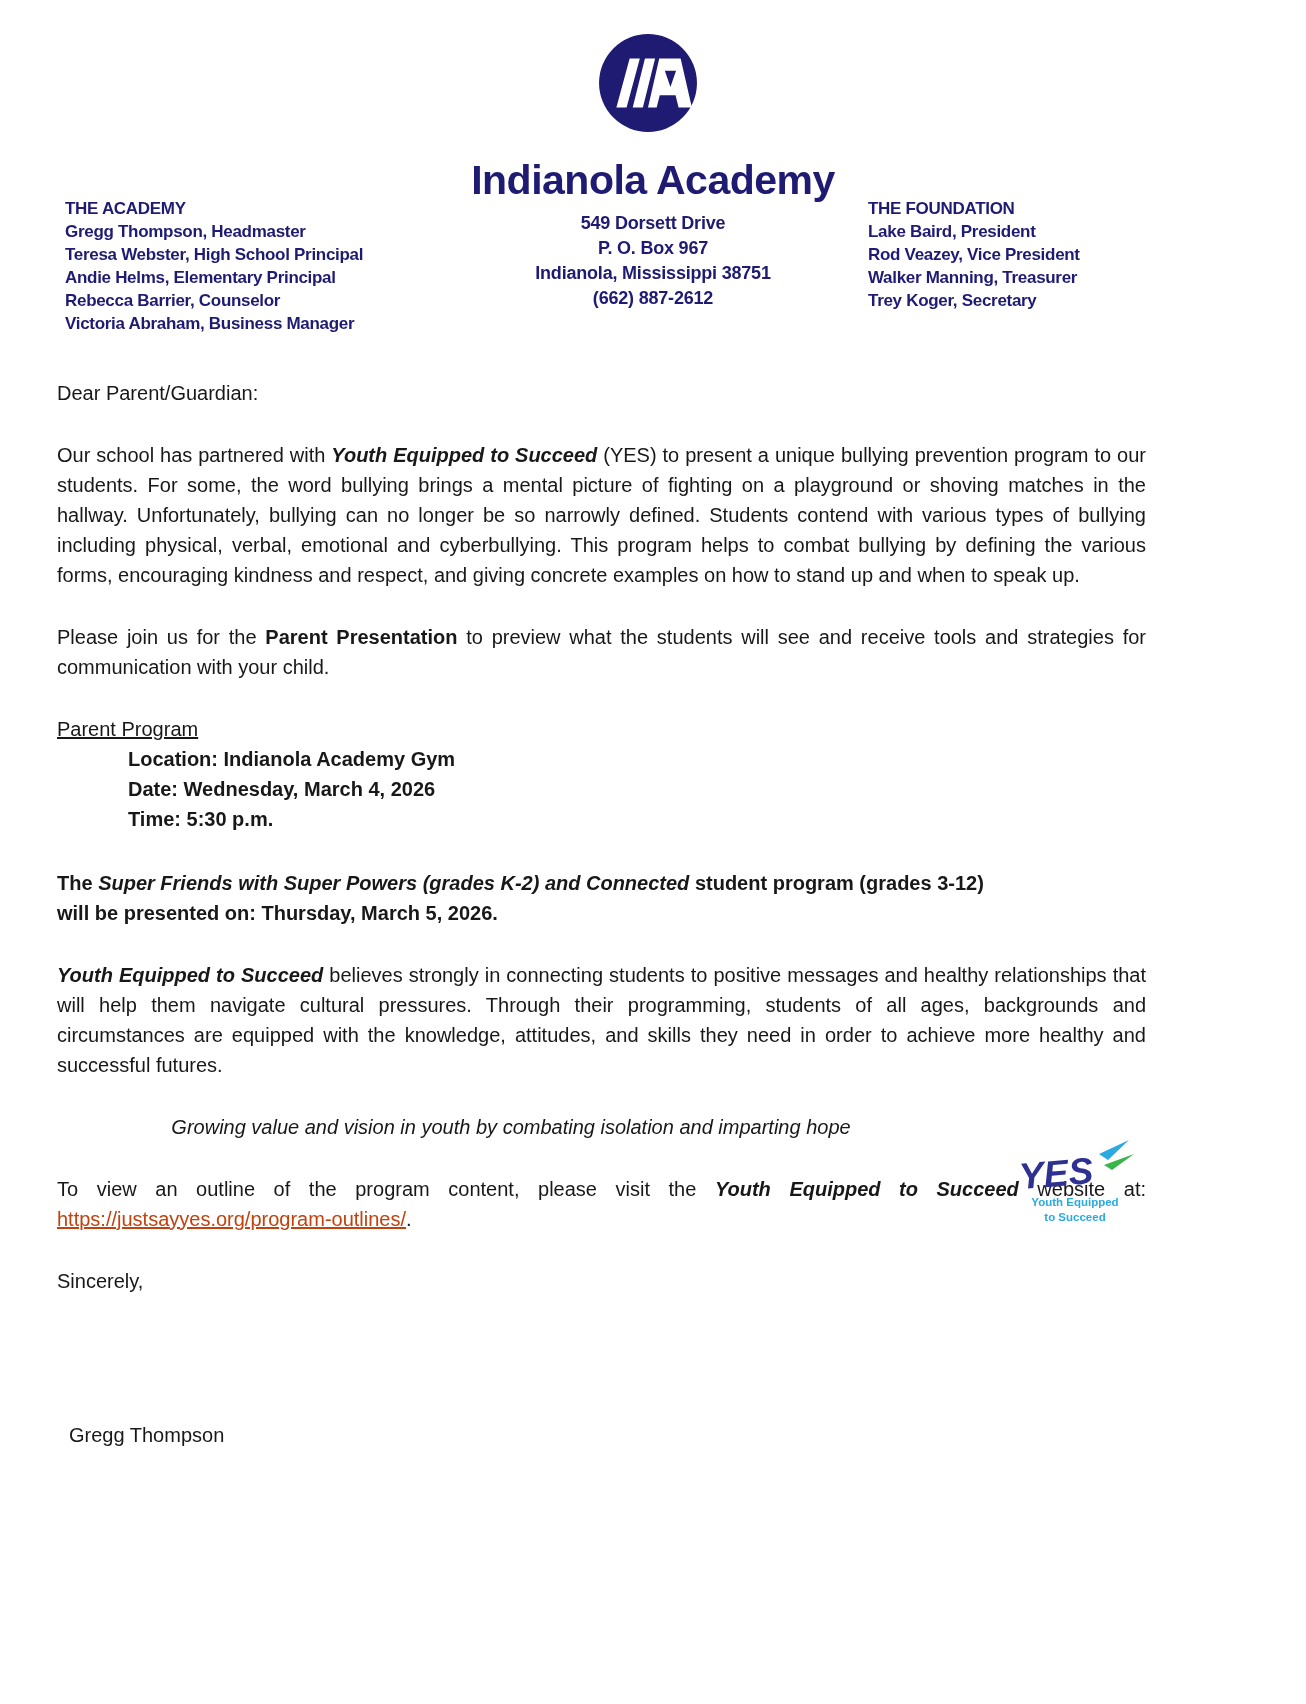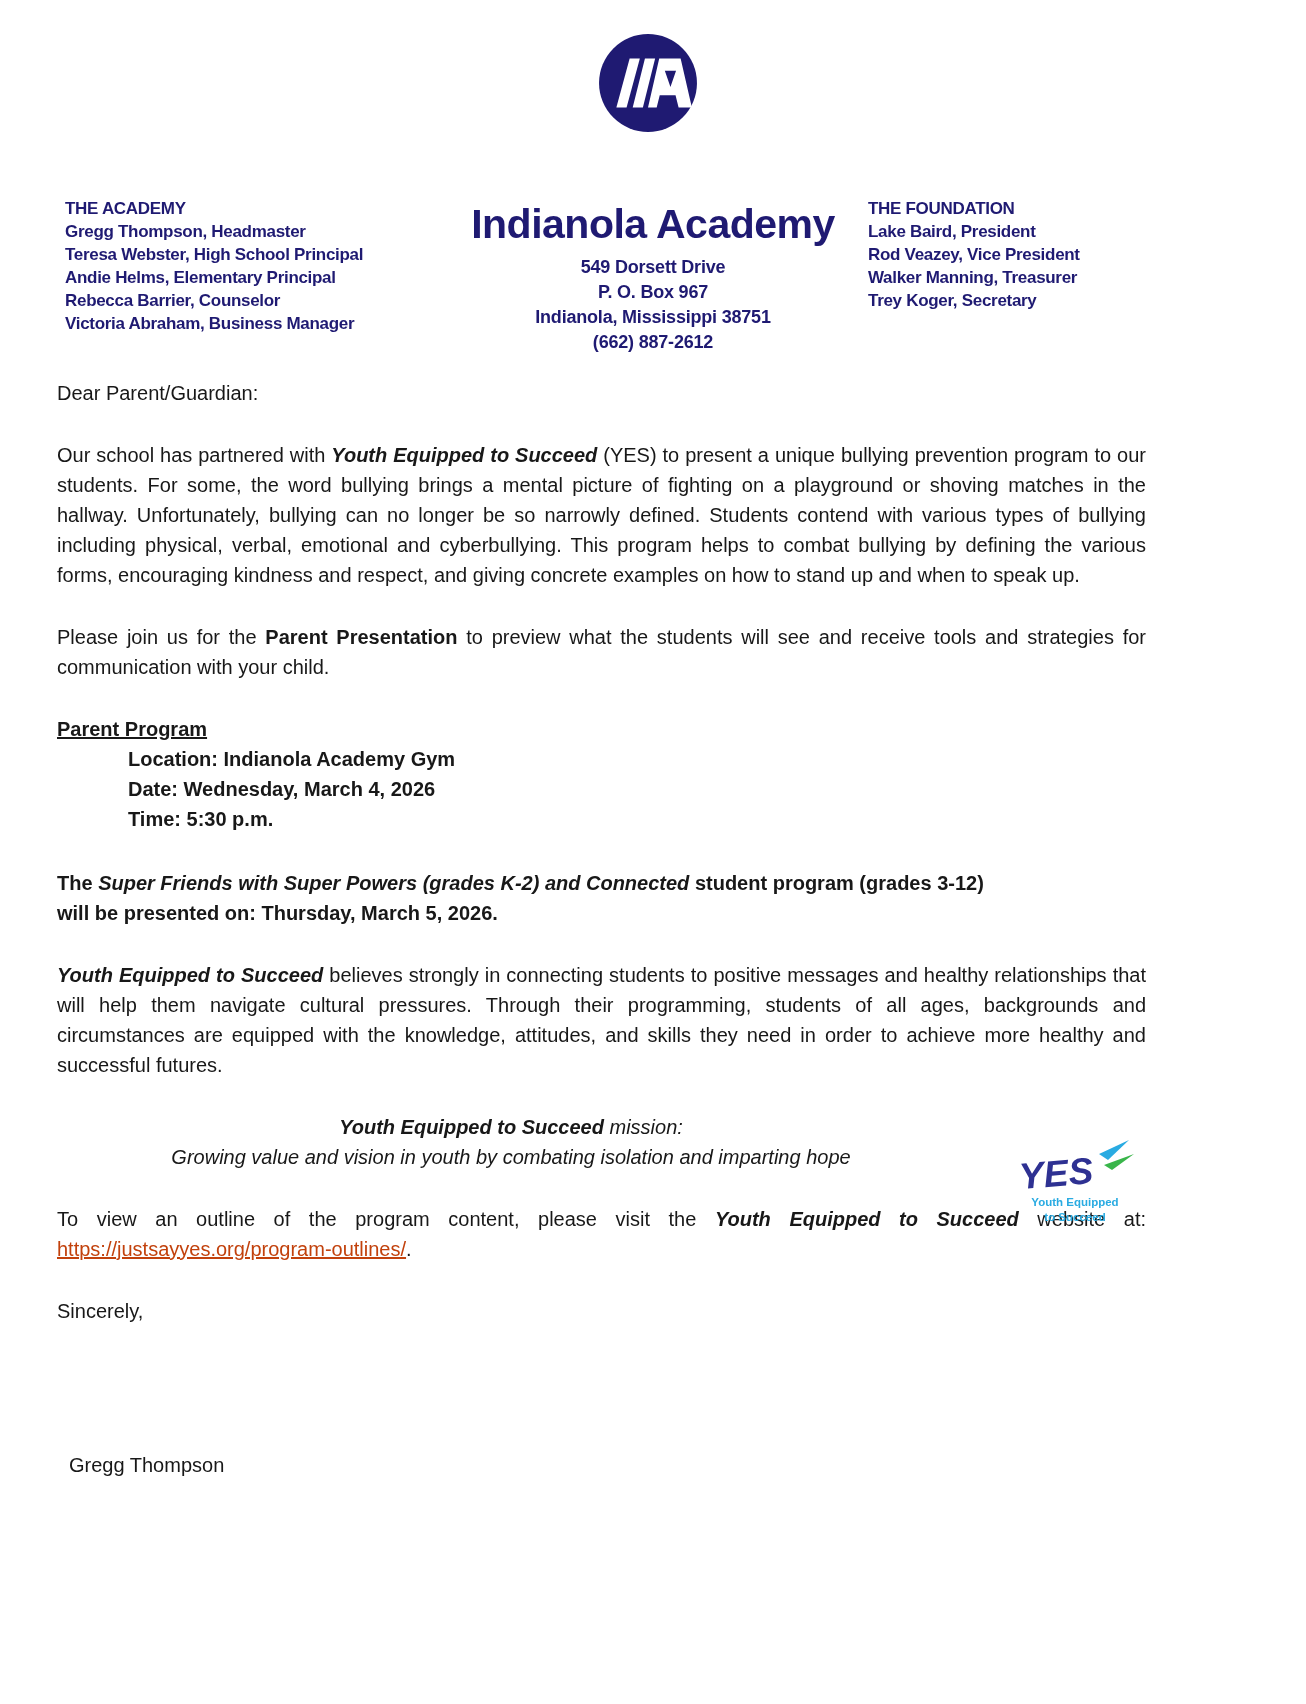--- a/index.html
+++ b/index.html
@@ -7,21 +7,21 @@
     position:relative; width:1306px; height:1704px; background:#ffffff;
     font-family:"Liberation Sans", sans-serif; color:#181818; overflow:hidden;
   }
 
   
   .logo { position:absolute; left:597px; top:32px; width:102px; height:102px; }
   .header-center {
     position:absolute; top:158px; left:0; width:100%;
     text-align:center; color:#1F1A72;
   }
-  .school-name { font-size:41px; font-weight:bold; letter-spacing:-0.5px; line-height:44px; margin-bottom:9px;margin-top:44px; }
+  .school-name { font-size:41px; font-weight:bold; letter-spacing:-0.5px; line-height:44px; margin-bottom:9px; }
   .address-line { font-size:18px; font-weight:bold; line-height:25px; letter-spacing:-0.2px; }
 
   .header-col {
     position:absolute; top:197px; color:#1F1A72;
     font-size:17px; font-weight:bold; line-height:23px; letter-spacing:-0.3px;
     white-space:nowrap;
   }
   .header-left  { left:65px; }
   .header-right { left:868px; }
 
@@ -30,21 +30,21 @@
     position:absolute; left:57px; top:378px; width:1089px;
     font-size:20px; line-height:30px;
   }
   .letter-body p { margin:0 0 32px 0; text-align:justify; }
   .no-justify { text-align:left !important; }
   .b  { font-weight:bold; }
   .i  { font-style:italic; }
   .bi { font-weight:bold; font-style:italic; }
   .salutation { text-align:left !important; }
   .program { margin:0 0 34px 0; }
-  .program-heading { font-weight:bold; line-height:30px; }
+  .program-heading { font-weight:normal; line-height:30px; }
   .program-heading span { text-decoration:underline; }
   .program-line { font-weight:bold; line-height:30px; padding-left:71px; }
   .mission { width:908px; text-align:center; margin:12px 0 32px 0; }
   .mission div { line-height:30px; }
   .link { color:#c2410c; text-decoration:underline; cursor:pointer; }
   .sincerely { margin-bottom:124px !important; text-align:center; }
   .signature div { line-height:30px;margin-left:12px; }
 
   
   .yes-logo { position:absolute; left:1013px; top:1138px; width:125px; height:105px; }
@@ -101,21 +101,20 @@
       <div class="program-line">Location: Indianola Academy Gym</div>
       <div class="program-line">Date: Wednesday, March 4, 2026</div>
       <div class="program-line">Time: 5:30 p.m.</div>
     </div>
 
     <p class="b no-justify"><span>The </span><span class="bi">Super Friends with Super Powers (grades K-2) and Connected</span><span> student program (grades 3-12)</span><br><span>will be presented on: Thursday, March 5, 2026.</span></p>
 
     <p><span class="bi">Youth Equipped to Succeed</span><span> believes strongly in connecting students to positive messages and healthy relationships that will help them navigate cultural pressures. Through their programming, students of all ages, backgrounds and circumstances are equipped with the knowledge, attitudes, and skills they need in order to achieve more healthy and successful futures.</span></p>
 
     <div class="mission">
-      <div><span class="bi">Youth Equipped to Succeed</span><span class="i"> mission:</span></div>
       <div class="i">Growing value and vision in youth by combating isolation and imparting hope</div>
     </div>
 
     <p><span>To view an outline of the program content, please visit the </span><span class="bi">Youth Equipped to Succeed</span><span> website at: </span><a class="link">https://justsayyes.org/program-outlines/</a><span>.</span></p>
 
     <p class="sincerely">Sincerely,</p>
 
     <div class="signature">
       <div>Gregg Thompson</div>
     </div>

